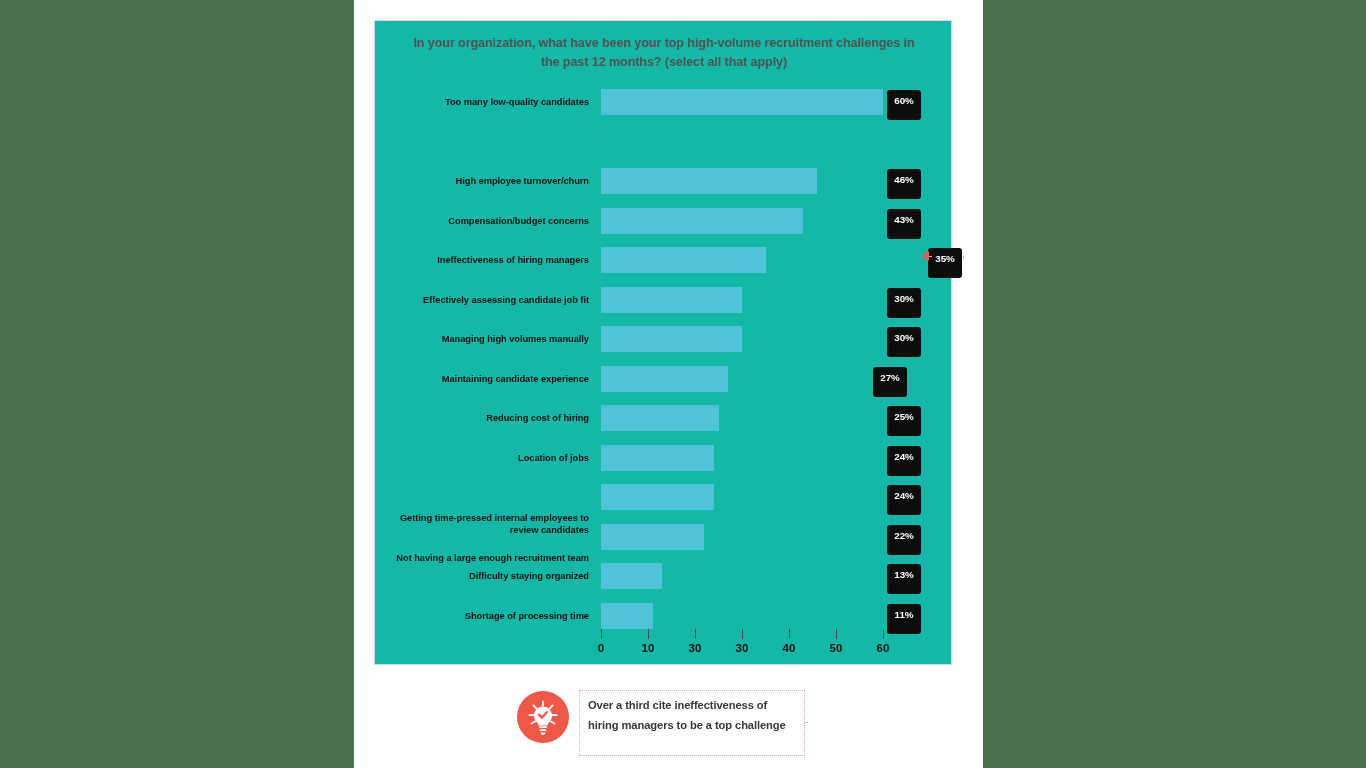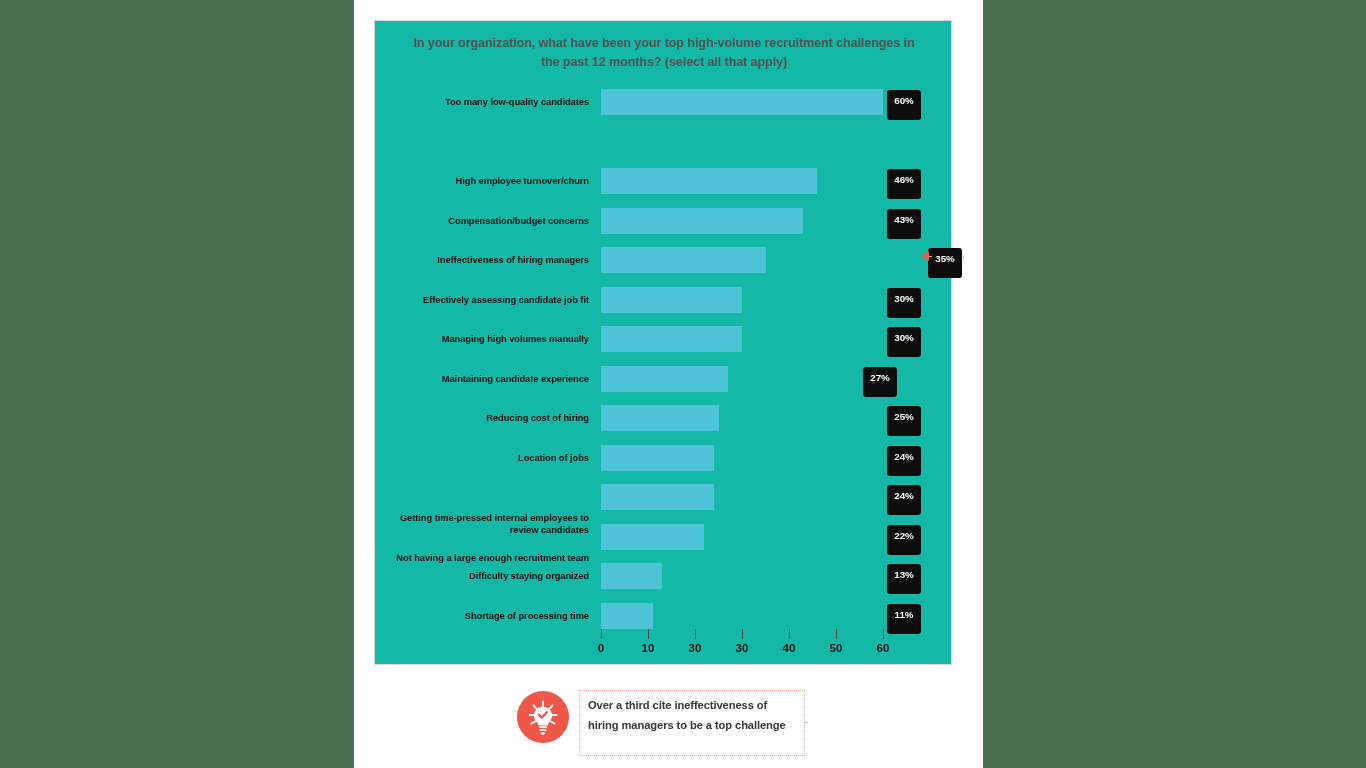--- a/index.html
+++ b/index.html
@@ -222,21 +222,21 @@
           <div class="value-badge" style="left: 512px;">30%</div>
         </div>
         <div class="bar-row" style="top: 305px;">
           <div class="cat-label one-line">Managing high volumes manually</div>
           <div class="bar" style="width: 141px; background: rgb(79, 196, 216);"></div>
           <div class="value-badge" style="left: 512px;">30%</div>
         </div>
         <div class="bar-row" style="top: 344.5px;">
           <div class="cat-label one-line">Maintaining  candidate experience</div>
           <div class="bar" style="width: 126.9px; background: rgb(79, 196, 216);"></div>
-          <div class="value-badge" style="left: 488px;">27%</div>
+          <div class="value-badge" style="left: 498px;">27%</div>
         </div>
         <div class="bar-row" style="top: 384px;">
           <div class="cat-label one-line">Reducing cost of hiring</div>
           <div class="bar" style="width: 117.5px; background: rgb(79, 196, 216);"></div>
           <div class="value-badge" style="left: 512px;">25%</div>
         </div>
         <div class="bar-row" style="top: 423.5px;">
           <div class="cat-label one-line">Location of jobs</div>
           <div class="bar" style="width: 112.8px; background: rgb(79, 196, 216);"></div>
           <div class="value-badge" style="left: 512px;">24%</div>

